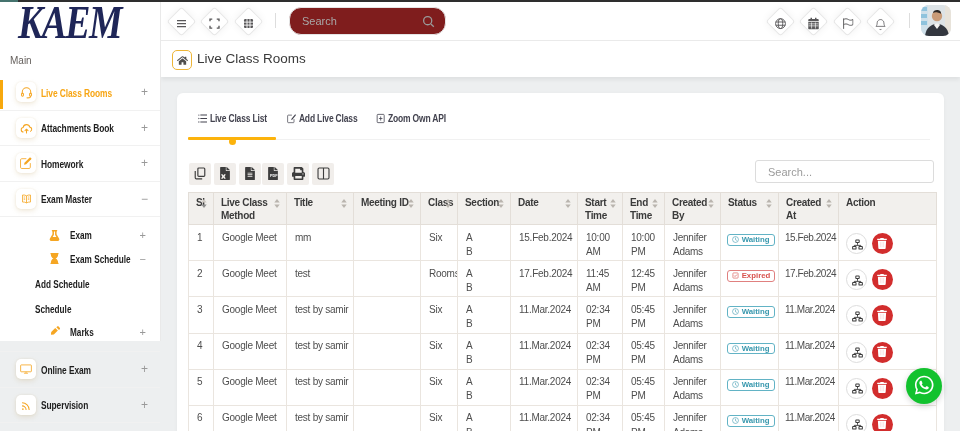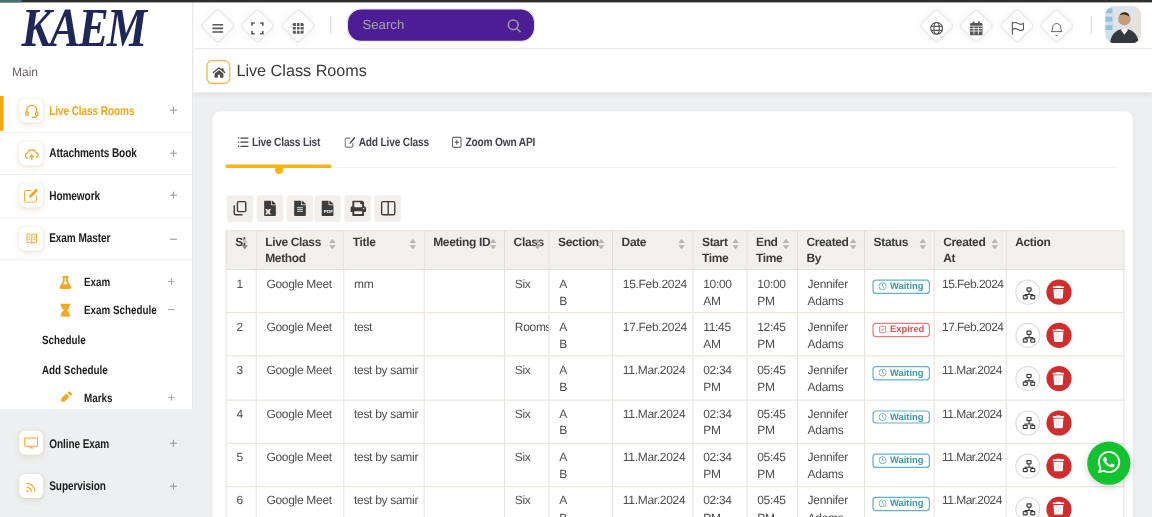--- a/index.html
+++ b/index.html
@@ -22,21 +22,21 @@
 .sub svg { position:absolute; left:26px; top:5px; }
 .sub .txt { position:absolute; left:47px; top:6px; font-size:10px; font-weight:bold; color:#1d1d1d; transform:scaleX(0.82); transform-origin:left center; white-space:nowrap; }
 .sub .pm { position:absolute; right:14px; top:5px; font-size:11px; color:#999; }
 .sub2 { position:relative; height:24px; }
 .sub2 .txt { position:absolute; left:35px; top:6px; font-size:10px; font-weight:bold; color:#1d1d1d; transform:scaleX(0.82); transform-origin:left center; white-space:nowrap; }
 
 .navbar { position:absolute; left:161px; top:0; width:799px; height:41px; background:#fff; border-bottom:1px solid #eaeaea; z-index:20; }
 .dia { position:absolute; top:10.5px; width:21px; height:21px; background:#fff; border:1px solid #e7e7e7; border-radius:3px; transform:rotate(45deg); box-shadow:0 0 8px rgba(0,0,0,.06); }
 .dia svg { transform:rotate(-45deg); position:absolute; left:4.5px; top:4.5px; }
 .vdiv { position:absolute; top:13px; width:1px; height:15px; background:#ddd; }
-.nsearch { position:absolute; left:128px; top:7px; width:157px; height:28px; border:1px solid #e4e4e4; border-radius:12px; background:#4c1d95; }
+.nsearch { position:absolute; left:128px; top:7px; width:157px; height:28px; border:1px solid #e4e4e4; border-radius:12px; background:#7f1d1d; }
 .nsearch span { position:absolute; left:12px; top:7px; font-size:11px; color:#a8a8a8; }
 .nsearch svg { position:absolute; right:10px; top:7px; }
 .avatar { position:absolute; left:760px; top:5px; width:30px; height:31px; border-radius:8px; overflow:hidden; }
 
 .crumb { position:absolute; left:161px; top:41px; width:799px; height:36px; background:#fff; box-shadow:0 3px 4px rgba(0,0,0,.06); z-index:10; }
 .homebox { position:absolute; left:11px; top:9px; width:19.5px; height:19.5px; border:1px solid #edb537; border-radius:5px; background:#fff; }
 .homebox svg { position:absolute; left:3.6px; top:3.6px; }
 .crumb .title { position:absolute; left:36px; top:10px; font-size:13.5px; color:#3a3a3a; }
 
 .card { position:absolute; left:177px; top:93px; width:767px; height:360px; background:#fff; border-radius:6px; box-shadow:0 1px 4px rgba(0,0,0,.04); }
@@ -183,20 +183,23 @@
       <svg width="13" height="13" viewBox="0 0 512 512">
         <path fill="#3d3d3d" d="M448 192V77c0-8-3-17-9-23L394 9c-6-6-15-9-23-9H96C78 0 64 14 64 32v160c-35 0-64 29-64 64v112c0 9 7 16 16 16h48v96c0 18 14 32 32 32h320c18 0 32-14 32-32v-96h48c9 0 16-7 16-16V256c0-35-29-64-64-64zm-64 256H128v-96h256v96zm0-224H128V64h192v48c0 9 7 16 16 16h48v96zm48 72c-13 0-24-11-24-24s11-24 24-24 24 11 24 24-11 24-24 24z"></path>
       </svg>
     </div>
   <div class="tbtn" style="left:134.5px">
       <svg width="13" height="13" viewBox="0 0 512 512" fill="none">
         <rect x="40" y="40" width="432" height="432" rx="50" stroke="#3d3d3d" stroke-width="44"></rect>
         <path stroke="#3d3d3d" stroke-width="44" d="M256 40v432"></path>
         <rect x="62" y="62" width="174" height="388" rx="20" fill="#3d3d3d" opacity="0"></rect>
       </svg>
+    </div>
+  <div class="tsearch">
+      <span>Search...</span>
     </div>
   <table class="grid">
     <colgroup>
         <col style="width:25px">
         <col style="width:73px">
         <col style="width:67px">
         <col style="width:67px">
         <col style="width:37px">
         <col style="width:53px">
         <col style="width:67px">
@@ -488,24 +491,24 @@
         <div class="pm" style="top:12px">+</div>
     </div>
     <div class="sub" style="height:24.5px">
         <svg width="11" height="11" viewBox="0 0 384 512" style="top:7px">
           <path fill="#f5a623" d="M360 0H24C11 0 0 11 0 24v16c0 13 11 24 24 24 0 91 51 167 120 192-69 25-120 101-120 192-13 0-24 11-24 24v16c0 13 11 24 24 24h336c13 0 24-11 24-24v-16c0-13-11-24-24-24 0-91-51-167-120-192 69-25 120-101 120-192 13 0 24-11 24-24V24c0-13-11-24-24-24z"></path>
         </svg>
       <div class="txt" style="top:7.5px">Exam Schedule</div>
         <div class="pm" style="top:6.5px">−</div>
     </div>
     <div class="sub2" style="height:25px">
-        <div class="txt" style="top:8px">Schedule</div>
+        <div class="txt" style="top:8px">Add Schedule</div>
       </div>
     <div class="sub2" style="height:25px">
-        <div class="txt" style="top:8px">Add Schedule</div>
+        <div class="txt" style="top:8px">Schedule</div>
       </div>
     <div class="sub" style="height:24.5px">
         <svg width="11" height="11" viewBox="0 0 512 512" style="top:5.5px">
           <path fill="#f5a623" d="M290 93l122 122-186 186-109 12c-15 2-27-11-26-26l12-109L290 93zm197-29l-39-39c-19-19-50-19-69 0l-37 37 122 122 37-37c19-19 19-50 0-69z"></path>
         </svg>
       <div class="txt" style="top:6px">Marks</div>
         <div class="pm" style="top:5.5px">+</div>
     </div>
     <div style="height:1px;background:#f1f1f1;margin-top:6px"></div>
     <div class="mitem" style="border-top:none">

